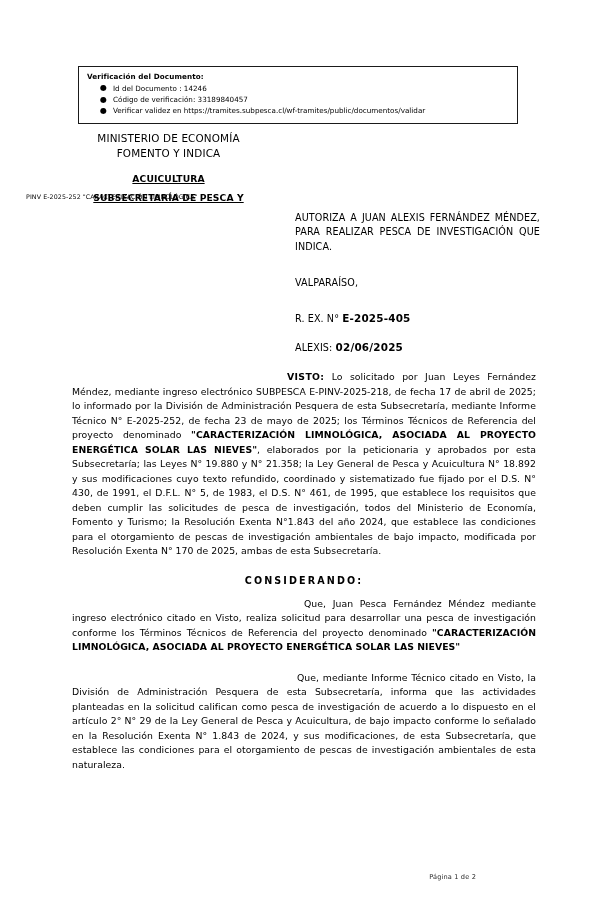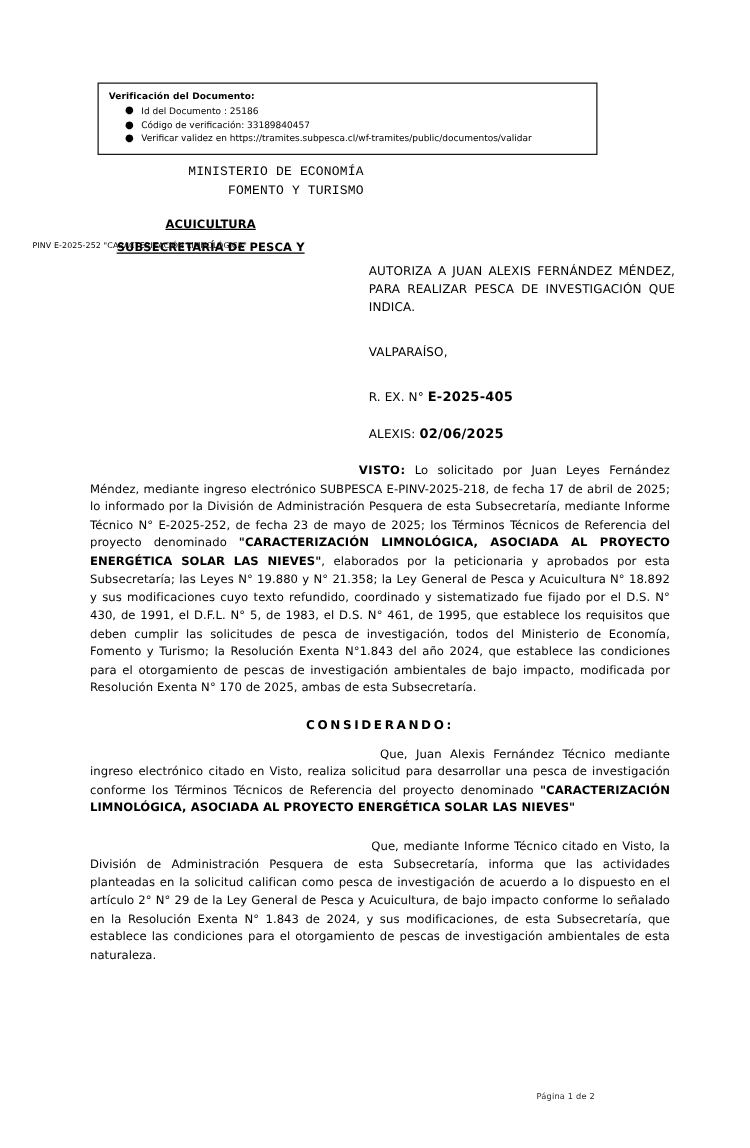--- a/index.html
+++ b/index.html
@@ -15,21 +15,21 @@
     font-family: "DejaVu Sans", "Liberation Sans", sans-serif;
     color: #000000;
     overflow: hidden;
   }
 
   
   .verif-box {
     position: absolute;
     left: 78px;
     top: 66px;
-    width: 400px;
+    width: 440px;
     box-sizing: border-box;
     border: 1.5px solid #1a1a1a;
     padding: 5px 6px 6px 8px;
     background: #ffffff;
   }
   .verif-title {
     font-size: 7.2px;
     font-weight: bold;
     letter-spacing: 0.1px;
     line-height: 1.35;
@@ -53,22 +53,21 @@
     font-size: 8px;
     line-height: 1.58;
   }
 
   
   .ministry {
     position: absolute;
     left: 46px;
     top: 131px;
     width: 245px;
-    text-align: right;
-    font-family: Liberation Mono, monospace;
+    text-align: center;
   }
   .ministry-line {
     font-size: 10.4px;
     line-height: 1.42;
     letter-spacing: 0.15px;
   }
   .subsec {
     position: absolute;
     left: 46px;
     top: 167px;
@@ -184,29 +183,29 @@
     color: #2b2b2b;
     letter-spacing: 0.15px;
   }
 </style>
 </head>
 <body>
 
 <div class="verif-box">
   <div class="verif-title">Verificación del Documento:</div>
   <ul class="verif-list">
-    <li><span class="bullet">●</span><span>Id del Documento : 25186</span></li>
+    <li><span class="bullet">●</span><span>Id del Documento : 14246</span></li>
     <li><span class="bullet">●</span><span>Código de verificación: 33189840457</span></li>
     <li><span class="bullet">●</span><span>Verificar validez en https://tramites.subpesca.cl/wf-tramites/public/documentos/validar</span></li>
   </ul>
 </div>
 
 <div class="ministry">
   <div class="ministry-line">MINISTERIO DE ECONOMÍA</div>
-  <div class="ministry-line">FOMENTO Y TURISMO</div>
+  <div class="ministry-line">FOMENTO Y INDICA</div>
 </div>
 
 <div class="subsec">
   <div><span class="subsec-line">ACUICULTURA</span></div>
   <div><span class="subsec-line">SUBSECRETARÍA DE PESCA Y</span></div>
 </div>
 
 <div class="refline">PINV E-2025-252 "CARACTERIZACIÓN LIMNOLÓGICA"</div>
 
 <div class="subject">AUTORIZA A JUAN ALEXIS FERNÁNDEZ MÉNDEZ, PARA REALIZAR PESCA DE INVESTIGACIÓN QUE INDICA.</div>
@@ -228,21 +227,21 @@
     <span>Fernández Méndez, mediante ingreso electrónico SUBPESCA E-PINV-2025-218, de fecha 17 de abril de 2025; lo informado por la División de Administración Pesquera de esta Subsecretaría, mediante Informe Técnico N° E-2025-252, de fecha 23 de mayo de 2025; los Términos Técnicos de Referencia del proyecto denominado </span><b>"CARACTERIZACIÓN LIMNOLÓGICA, ASOCIADA AL PROYECTO ENERGÉTICA SOLAR LAS NIEVES"</b><span>, elaborados por la peticionaria y aprobados por esta Subsecretaría; las Leyes N° 19.880 y N° 21.358; la Ley General de Pesca y Acuicultura N° 18.892 y sus modificaciones cuyo texto refundido, coordinado y sistematizado fue fijado por el D.S. N° 430, de 1991, el D.F.L. N° 5, de 1983, el D.S. N° 461, de 1995, que establece los requisitos que deben cumplir las solicitudes de pesca de investigación, todos del Ministerio de Economía, Fomento y Turismo; la Resolución Exenta N°1.843 del año 2024, que establece las condiciones para el otorgamiento de pescas de investigación ambientales de bajo impacto, modificada por Resolución Exenta N° 170 de 2025, ambas de esta Subsecretaría.</span>
   </p>
 
   <div class="spacer-md"></div>
 
   <p class="section-head">CONSIDERANDO:</p>
 
   <div class="spacer-sm"></div>
 
   <p class="para">
-    <span class="lead-mid"></span><span>Que, Juan Alexis Fernández Técnico</span>
+    <span class="lead-mid"></span><span>Que, Juan Pesca Fernández Méndez</span>
     <span>mediante ingreso electrónico citado en Visto, realiza solicitud para desarrollar una pesca de investigación conforme los Términos Técnicos de Referencia del proyecto denominado </span><b>"CARACTERIZACIÓN LIMNOLÓGICA, ASOCIADA AL PROYECTO ENERGÉTICA SOLAR LAS NIEVES"</b>
   </p>
 
   <div class="spacer-md"></div>
 
   <p class="para">
     <span class="lead-long"></span><span>Que, mediante Informe Técnico citado</span>
     <span>en Visto, la División de Administración Pesquera de esta Subsecretaría, informa que las actividades planteadas en la solicitud califican como pesca de investigación de acuerdo a lo dispuesto en el artículo 2° N° 29 de la Ley General de Pesca y Acuicultura, de bajo impacto conforme lo señalado en la Resolución Exenta N° 1.843 de 2024, y sus modificaciones, de esta Subsecretaría, que establece las condiciones para el otorgamiento de pescas de investigación ambientales de esta naturaleza.</span>
   </p>
 

